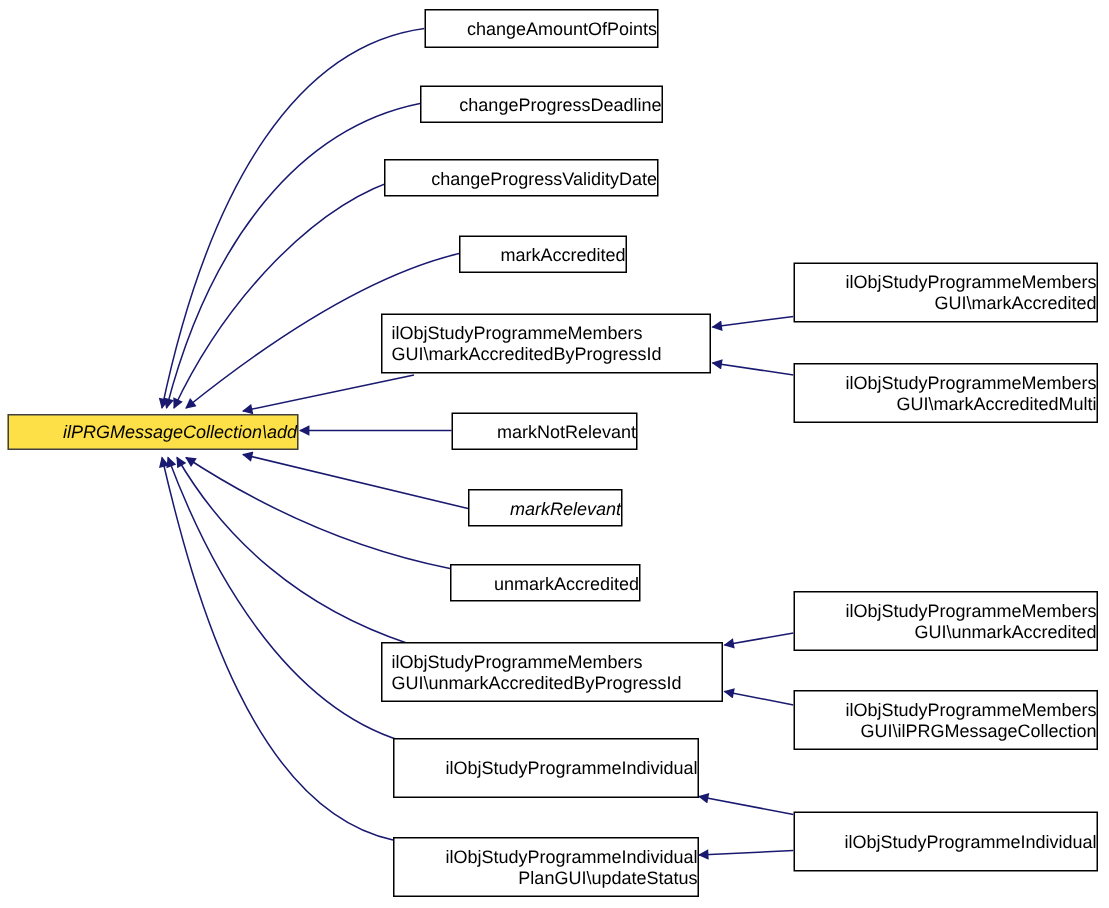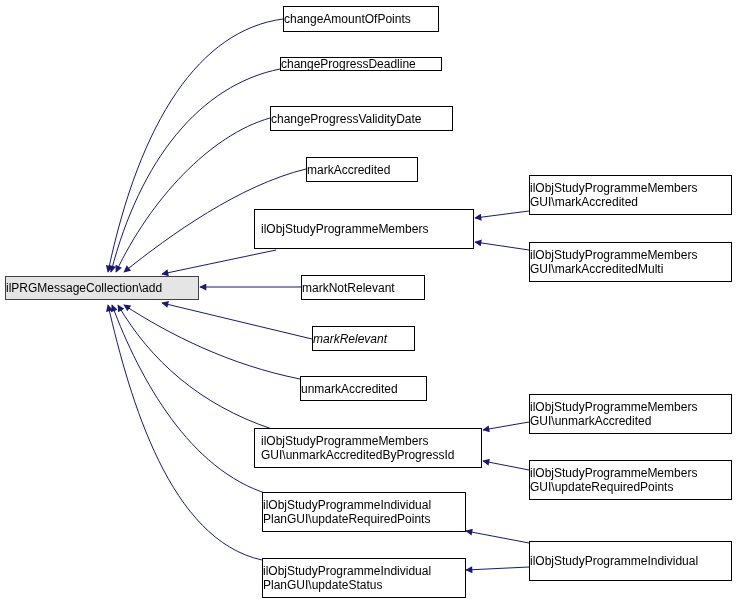--- a/index.html
+++ b/index.html
@@ -1,23 +1,23 @@
 <!DOCTYPE html>
 <html><head>
 <meta charset="utf-8">
 <style>
   html, body { margin: 0; padding: 0; background: #ffffff; }
   body { width: 739px; height: 605px; position: relative; overflow: hidden;
          font-family: "Liberation Sans", sans-serif; }
   #edges { position: absolute; left: 0; top: 0; }
   .node { position: absolute; box-sizing: border-box; border: 1px solid #000000;
           background: #ffffff; color: #000000; font-size: 12px; line-height: 14px;
-          display: flex; flex-direction: column; align-items: flex-start; justify-content: center;
+          display: flex; flex-direction: column; align-items: flex-end; justify-content: center;
           text-align: center; white-space: nowrap; cursor: pointer; }
-  .node.root { background: #e5e5e5; border-color: #404040; }
+  .node.root { background: #fde047; border-color: #404040; font-style: italic; }
   .node.left { align-items: flex-start; padding-left: 6px; text-align: left; }
 </style>
 </head>
 <body>
 
 <svg id="edges" width="739" height="605">
   <defs>
     <marker id="arrow" viewBox="0 0 10 10" refX="9" refY="5" markerWidth="10" markerHeight="7" orient="auto" markerUnits="userSpaceOnUse">
       <path d="M0,0 L10,5 L0,10 z" fill="#191970"></path>
     </marker>
@@ -43,65 +43,65 @@
   <path d="M529,567 L466,570" fill="none" stroke="#191970" stroke-width="1" marker-end="url(#arrow)"></path>
 </svg>
 
 <div class="node root" style="left:5px; top:276px; width:194px; height:24px;">
   <span>ilPRGMessageCollection\add</span>
 </div>
 
 <div class="node" style="left:283px; top:6px; width:156px; height:26px;">
   <span>changeAmountOfPoints</span>
 </div>
-<div class="node" style="left:280px; top:57px; width:162px; height:14px;">
+<div class="node" style="left:280px; top:57px; width:162px; height:25px;">
   <span>changeProgressDeadline</span>
 </div>
-<div class="node" style="left:270px; top:106px; width:183px; height:25px;">
+<div class="node" style="left:256px; top:106px; width:183px; height:25px;">
   <span>changeProgressValidityDate</span>
 </div>
 <div class="node" style="left:306px; top:157px; width:112px; height:25px;">
   <span>markAccredited</span>
 </div>
 <div class="node left" style="left:254px; top:209px; width:220px; height:40px;">
   <span>ilObjStudyProgrammeMembers</span>
+  <span>GUI\markAccreditedByProgressId</span>
 </div>
 <div class="node" style="left:301px; top:275px; width:124px; height:25px;">
   <span>markNotRelevant</span>
 </div>
 <div class="node" style="left:312px; top:326px; width:103px; height:25px;font-style:italic;">
   <span>markRelevant</span>
 </div>
 <div class="node" style="left:300px; top:376px; width:127px; height:25px;">
   <span>unmarkAccredited</span>
 </div>
 <div class="node left" style="left:254px; top:428px; width:228px; height:40px;">
   <span>ilObjStudyProgrammeMembers</span>
   <span>GUI\unmarkAccreditedByProgressId</span>
 </div>
 <div class="node" style="left:262px; top:492px; width:204px; height:40px;">
   <span>ilObjStudyProgrammeIndividual</span>
-  <span>PlanGUI\updateRequiredPoints</span>
 </div>
 <div class="node" style="left:262px; top:558px; width:204px; height:40px;">
   <span>ilObjStudyProgrammeIndividual</span>
   <span>PlanGUI\updateStatus</span>
 </div>
 
 <div class="node" style="left:529px; top:175px; width:203px; height:40px;">
   <span>ilObjStudyProgrammeMembers</span>
   <span>GUI\markAccredited</span>
 </div>
 <div class="node" style="left:529px; top:242px; width:203px; height:40px;">
   <span>ilObjStudyProgrammeMembers</span>
   <span>GUI\markAccreditedMulti</span>
 </div>
 <div class="node" style="left:529px; top:394px; width:203px; height:40px;">
   <span>ilObjStudyProgrammeMembers</span>
   <span>GUI\unmarkAccredited</span>
 </div>
 <div class="node" style="left:529px; top:460px; width:203px; height:40px;">
   <span>ilObjStudyProgrammeMembers</span>
-  <span>GUI\updateRequiredPoints</span>
+  <span>GUI\ilPRGMessageCollection</span>
 </div>
 <div class="node" style="left:529px; top:541px; width:203px; height:40px;">
   <span>ilObjStudyProgrammeIndividual</span>
 </div>
 
 </body></html>

